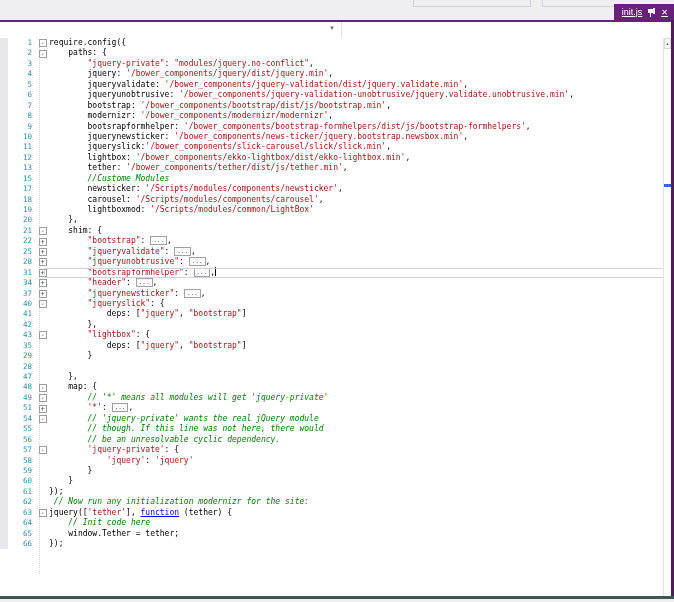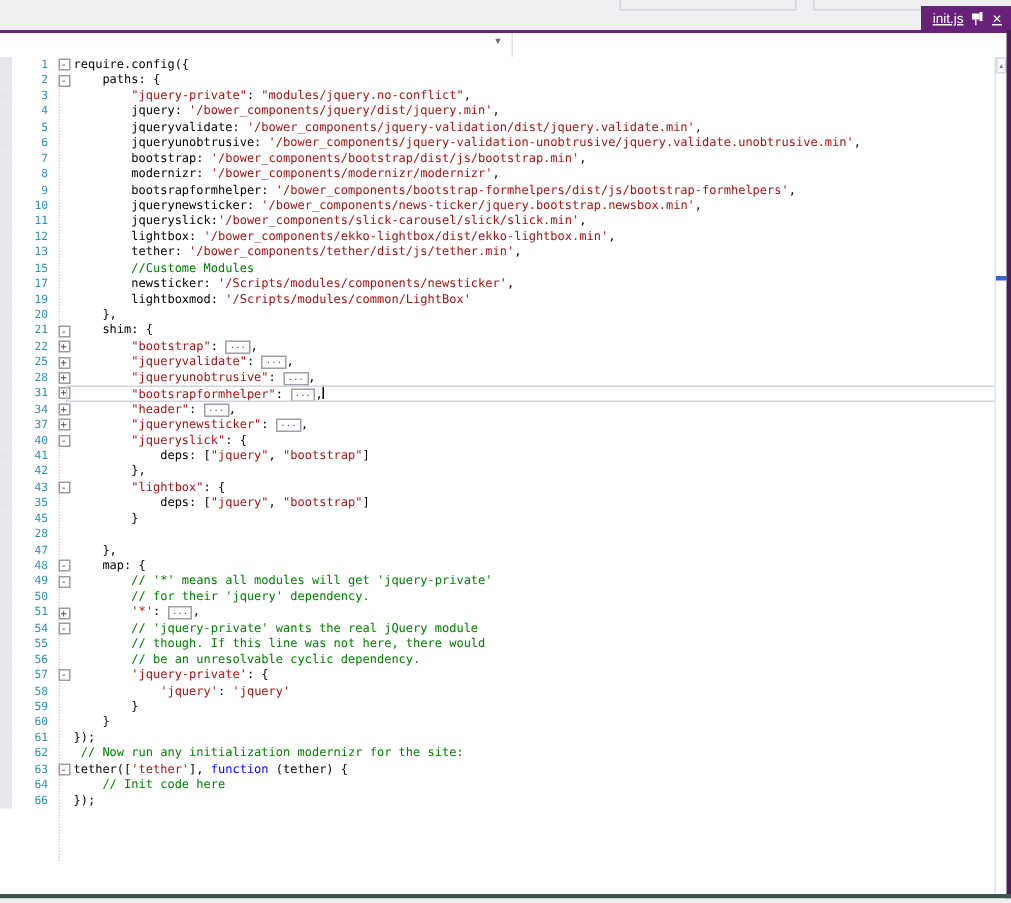--- a/index.html
+++ b/index.html
@@ -30,21 +30,21 @@
   
   .editor{position:absolute;left:0;top:38px;right:3px;bottom:6px;background:#fff;overflow:hidden;}
   .row{position:relative;height:10.45px;display:flex;align-items:center;
        font-family:"DejaVu Sans Mono",monospace;font-size:8px;line-height:10.45px;}
   .ind{width:8px;align-self:stretch;background:#e8e8ec;flex:none;}
   .ln{width:24px;flex:none;text-align:right;padding-right:4px;color:var(--ln);font-size:7.5px;}
   .fold{width:13px;flex:none;display:flex;align-items:center;justify-content:center;}
   .foldbox{width:8px;height:8px;border:1px solid #9c9ca4;background:#fff;color:#4a4a52;
            font-size:7px;line-height:6px;text-align:center;box-sizing:border-box;}
   .code{white-space:pre;flex:1;}
-  .d{color:var(--def);} .s{color:var(--str);} .c{color:var(--com);} .k{color:var(--kw);}
+  .d{color:var(--def);} .s{color:var(--str);} .c{color:var(--com);font-style:italic;} .k{color:var(--kw);text-decoration:underline;}
   .cbox{display:inline-block;border:1px solid #a0a0a8;background:#fbfbfb;color:#55555c;
         font-size:6px;line-height:6px;padding:0 2px 1px 2px;vertical-align:1px;}
   .caret{display:inline-block;width:1px;height:9px;background:#000;vertical-align:-1px;}
   .row.cur .curline{position:absolute;left:44px;right:0;top:0;bottom:0;
         border:1px solid var(--curb);box-sizing:border-box;pointer-events:none;}
   .guide{position:absolute;left:39px;top:3px;bottom:22px;width:0;
          border-left:1px dotted #d0d0d6;pointer-events:none;}
 
   
   .scrollbar{position:absolute;right:3px;top:38px;bottom:6px;width:7px;background:#fff;
@@ -185,20 +185,26 @@
           <span class="code"><span class="c">        //Custome Modules</span></span>
         </div>
         <div class="row">
           <span class="ind"></span>
           <span class="ln">17</span>
           <span class="fold"></span>
           <span class="code"><span class="d">        newsticker: </span><span class="s">'/Scripts/modules/components/newsticker'</span><span class="d">,</span></span>
         </div>
         <div class="row">
           <span class="ind"></span>
+          <span class="ln">18</span>
+          <span class="fold"></span>
+          <span class="code"><span class="d">        carousel: </span><span class="s">'/Scripts/modules/components/carousel'</span><span class="d">,</span></span>
+        </div>
+        <div class="row">
+          <span class="ind"></span>
           <span class="ln">19</span>
           <span class="fold"></span>
           <span class="code"><span class="d">        lightboxmod: </span><span class="s">'/Scripts/modules/common/LightBox'</span></span>
         </div>
         <div class="row">
           <span class="ind"></span>
           <span class="ln">20</span>
           <span class="fold"></span>
           <span class="code"><span class="d">    },</span></span>
         </div>
@@ -288,21 +294,21 @@
           <span class="code"><span class="d">        </span><span class="s">"lightbox"</span><span class="d">: {</span></span>
         </div>
         <div class="row">
           <span class="ind"></span>
           <span class="ln">35</span>
           <span class="fold"></span>
           <span class="code"><span class="d">            deps: [</span><span class="s">"jquery"</span><span class="d">, </span><span class="s">"bootstrap"</span><span class="d">]</span></span>
         </div>
         <div class="row">
           <span class="ind"></span>
-          <span class="ln">45</span>
+          <span class="ln">29</span>
           <span class="fold"></span>
           <span class="code"><span class="d">        }</span></span>
         </div>
         <div class="row">
           <span class="ind"></span>
           <span class="ln">28</span>
           <span class="fold"></span>
           <span class="code"></span>
         </div>
         <div class="row">
@@ -322,26 +328,20 @@
         <div class="row">
           <span class="ind"></span>
           <span class="ln">49</span>
           <span class="fold">
             <span class="foldbox">-</span>
           </span>
           <span class="code"><span class="c">        // '*' means all modules will get 'jquery-private'</span></span>
         </div>
         <div class="row">
           <span class="ind"></span>
-          <span class="ln">50</span>
-          <span class="fold"></span>
-          <span class="code"><span class="c">        // for their 'jquery' dependency.</span></span>
-        </div>
-        <div class="row">
-          <span class="ind"></span>
           <span class="ln">51</span>
           <span class="fold">
             <span class="foldbox">+</span>
           </span>
           <span class="code"><span class="d">        </span><span class="s">'*'</span><span class="d">: </span><span class="cbox">...</span><span class="d">,</span></span>
         </div>
         <div class="row">
           <span class="ind"></span>
           <span class="ln">54</span>
           <span class="fold">
@@ -398,27 +398,33 @@
           <span class="ln">62</span>
           <span class="fold"></span>
           <span class="code"><span class="c"> // Now run any initialization modernizr for the site:</span></span>
         </div>
         <div class="row">
           <span class="ind"></span>
           <span class="ln">63</span>
           <span class="fold">
             <span class="foldbox">-</span>
           </span>
-          <span class="code"><span class="d">tether([</span><span class="s">'tether'</span><span class="d">], </span><span class="k">function</span><span class="d"> (tether) {</span></span>
+          <span class="code"><span class="d">jquery([</span><span class="s">'tether'</span><span class="d">], </span><span class="k">function</span><span class="d"> (tether) {</span></span>
         </div>
         <div class="row">
           <span class="ind"></span>
           <span class="ln">64</span>
           <span class="fold"></span>
           <span class="code"><span class="c">    // Init code here</span></span>
+        </div>
+        <div class="row">
+          <span class="ind"></span>
+          <span class="ln">65</span>
+          <span class="fold"></span>
+          <span class="code"><span class="d">    window.Tether = tether;</span></span>
         </div>
         <div class="row">
           <span class="ind"></span>
           <span class="ln">66</span>
           <span class="fold"></span>
           <span class="code"><span class="d">});</span></span>
         </div>
       </div>
   </div>
 

